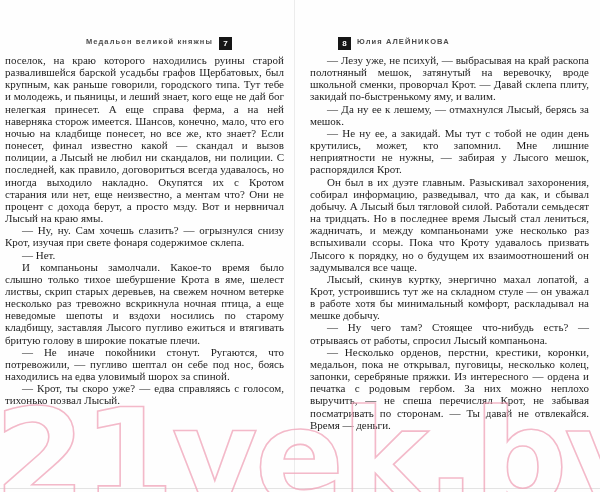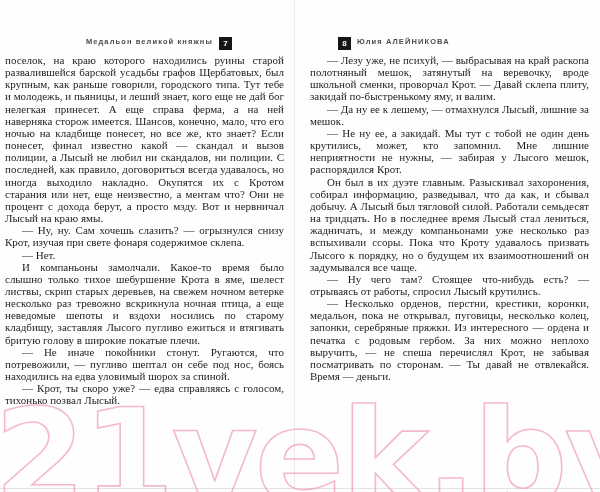--- a/index.html
+++ b/index.html
@@ -81,24 +81,25 @@
       </div>
   </div>
 
   <div class="page right">
     <div class="running-header">
       <span class="pagenum">8</span>
       <span>Юлия АЛЕЙНИКОВА</span>
     </div>
     <div class="page-body">
         <p class="para">— Лезу уже, не психуй, — выбрасывая на край раскопа полотняный мешок, затянутый на веревочку, вроде школьной сменки, проворчал Крот. — Давай склепа плиту, закидай по-быстренькому яму, и валим.</p>
-        <p class="para">— Да ну ее к лешему, — отмахнулся Лысый, лишние за мешок.</p>
+        <p class="para">— Да ну ее к лешему, — отмахнулся Лысый, берясь за мешок.</p>
         <p class="para">— Не ну ее, а закидай. Мы тут с тобой не один день крутились, может, кто запомнил. Мне лишние неприятности не нужны, — забирая у Лысого мешок, распорядился Крот.</p>
         <p class="para">Он был в их дуэте главным. Разыскивал захоронения, собирал информацию, разведывал, что да как, и сбывал добычу. А Лысый был тягловой силой. Работали семьдесят на тридцать. Но в последнее время Лысый стал лениться, жадничать, и между компаньонами уже несколько раз вспыхивали ссоры. Пока что Кроту удавалось призвать Лысого к порядку, но о будущем их взаимоотношений он задумывался все чаще.</p>
-        <p class="para">— Ну чего там? Стоящее что-нибудь есть? — отрываясь от работы, спросил Лысый крутились.</p>
+        <p class="para">Лысый, скинув куртку, энергично махал лопатой, а Крот, устроившись тут же на складном стуле — он уважал в работе хотя бы минимальный комфорт, раскладывал на мешке добычу.</p>
+        <p class="para">— Ну чего там? Стоящее что-нибудь есть? — отрываясь от работы, спросил Лысый компаньона.</p>
         <p class="para">— Несколько орденов, перстни, крестики, коронки, медальон, пока не открывал, пуговицы, несколько колец, запонки, серебряные пряжки. Из интересного — ордена и печатка с родовым гербом. За них можно неплохо выручить, — не спеша перечислял Крот, не забывая посматривать по сторонам. — Ты давай не отвлекайся. Время — деньги.</p>
       </div>
   </div>
 
   <div class="gutter-line"></div>
   <div class="bottom-line"></div>
 
   <div class="watermark" style="-webkit-text-stroke-color: rgb(240, 163, 184);">21vek.by</div>
 
 </div>

